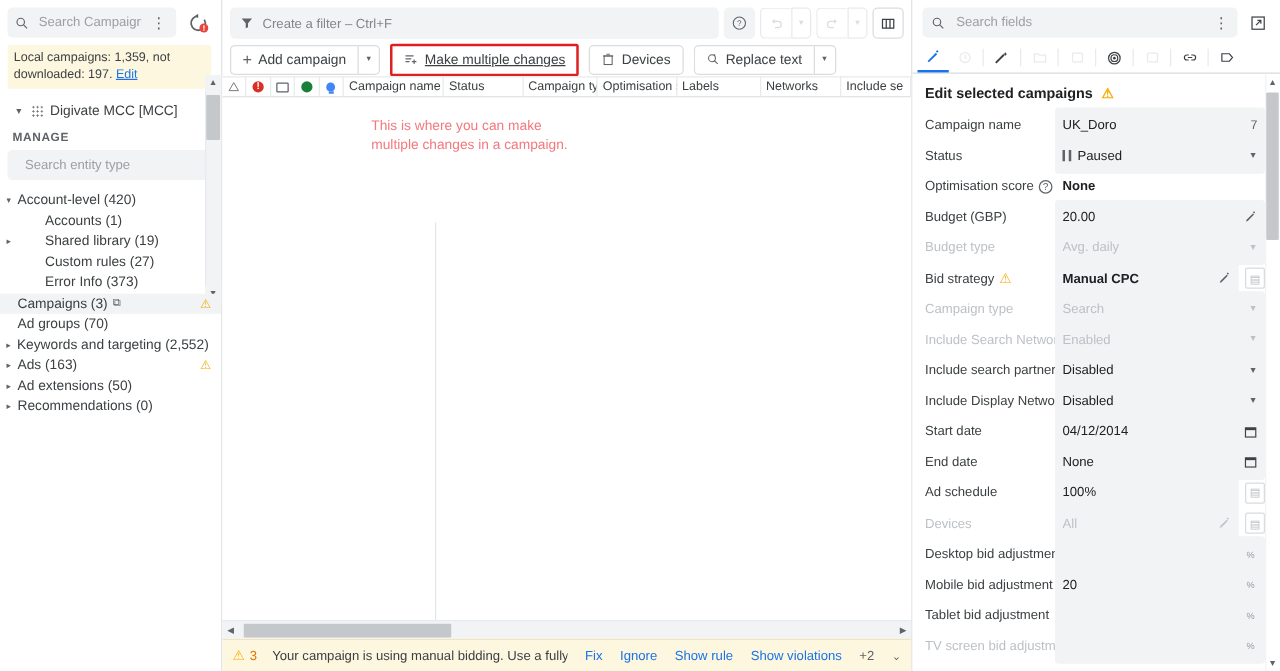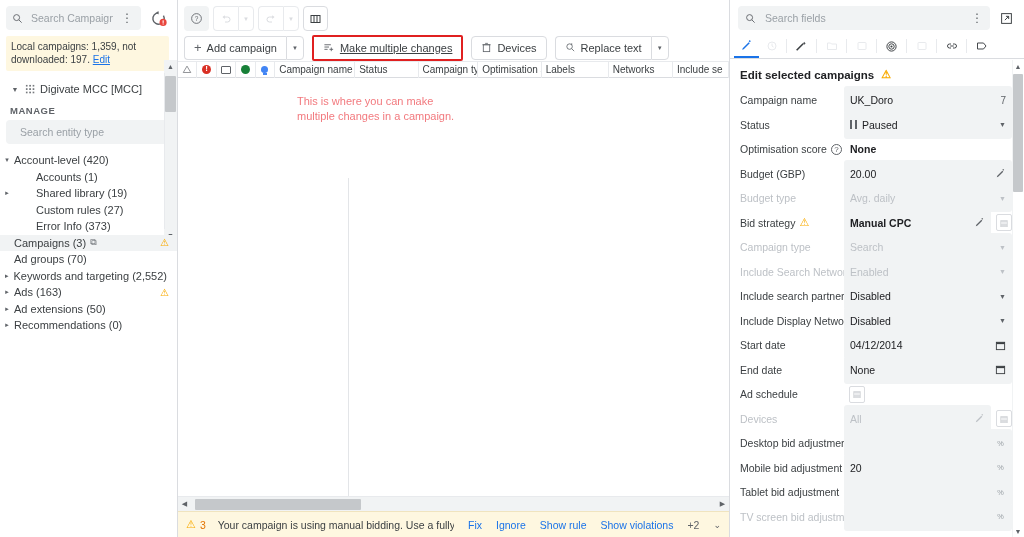--- a/index.html
+++ b/index.html
@@ -372,20 +372,26 @@
             <span class="ecaret">▸</span>
             <span class="elabel" style="padding-left: 0px;">Recommendations (0)</span>
           </div>
         </div>
     </div>
   </div>
 
   <div class="main">
 
     <div class="filter-bar">
+      <div class="filter-box">
+        <svg width="11" height="11" viewBox="0 0 24 24">
+          <path d="M3 4h18l-7 8v7l-4 2v-9z" fill="#5f6368"></path>
+        </svg>
+        <span>Create a filter – Ctrl+F</span>
+      </div>
       <div class="ibtn plain">
         <svg width="13" height="13" viewBox="0 0 24 24">
           <circle cx="12" cy="12" r="9" fill="none" stroke="#5f6368" stroke-width="1.6"></circle>
           <text x="12" y="16.5" font-size="12" fill="#5f6368" text-anchor="middle" font-family="Liberation Sans">?</text>
         </svg>
       </div>
       <div class="split">
         <div class="ibtn dis">
           <svg width="12" height="12" viewBox="0 0 24 24">
             <path d="M8 8H15a5 5 0 0 1 0 10h-5" fill="none" stroke="currentColor" stroke-width="2"></path>
@@ -730,20 +736,23 @@
                   <rect x="3" y="5" width="18" height="16" fill="none" stroke="#3c4043" stroke-width="2"></rect>
                   <rect x="3" y="5" width="18" height="4" fill="#3c4043"></rect>
                 </svg>
               </span>
             </div>
           </div>
           <div class="fld">
             <div class="fld-label">
               <span>Ad schedule</span>
             </div>
+            <div class="fld-val">
+              <span class="v">100%</span>
+            </div>
             <div class="extra-box">▤</div>
           </div>
           <div class="fld">
             <div class="fld-label dim">
               <span>Devices</span>
             </div>
             <div class="fld-val dim">
               <span class="v">All</span>
               <span style="display: flex; align-items: center;">
                 <svg width="11" height="11" viewBox="0 0 24 24">

